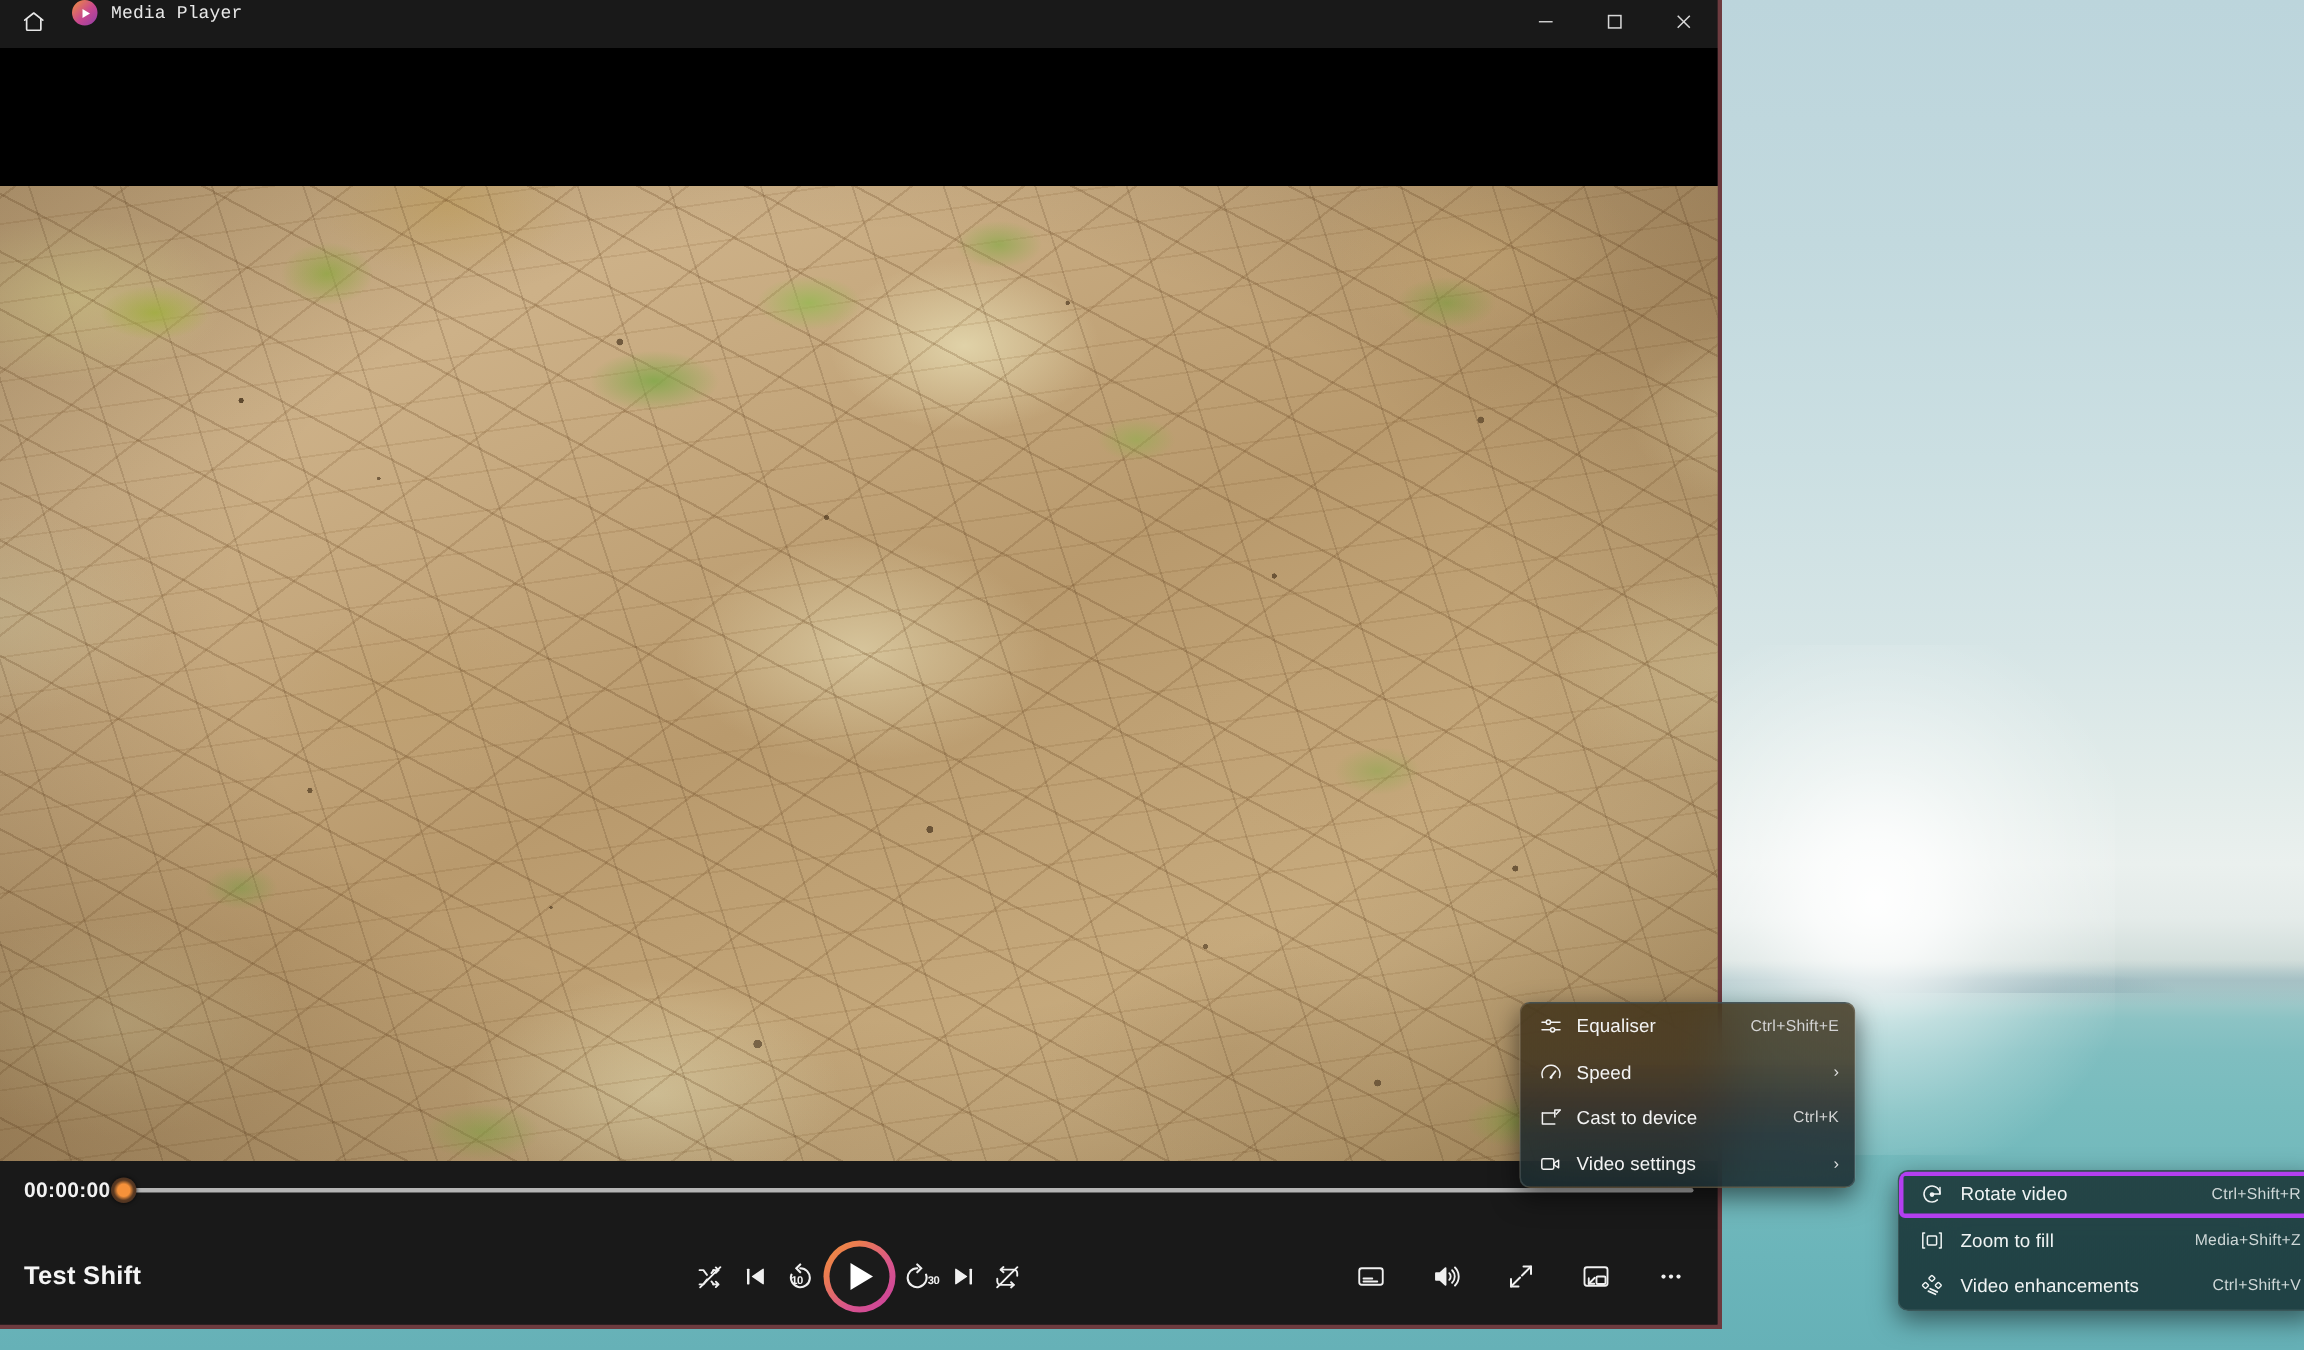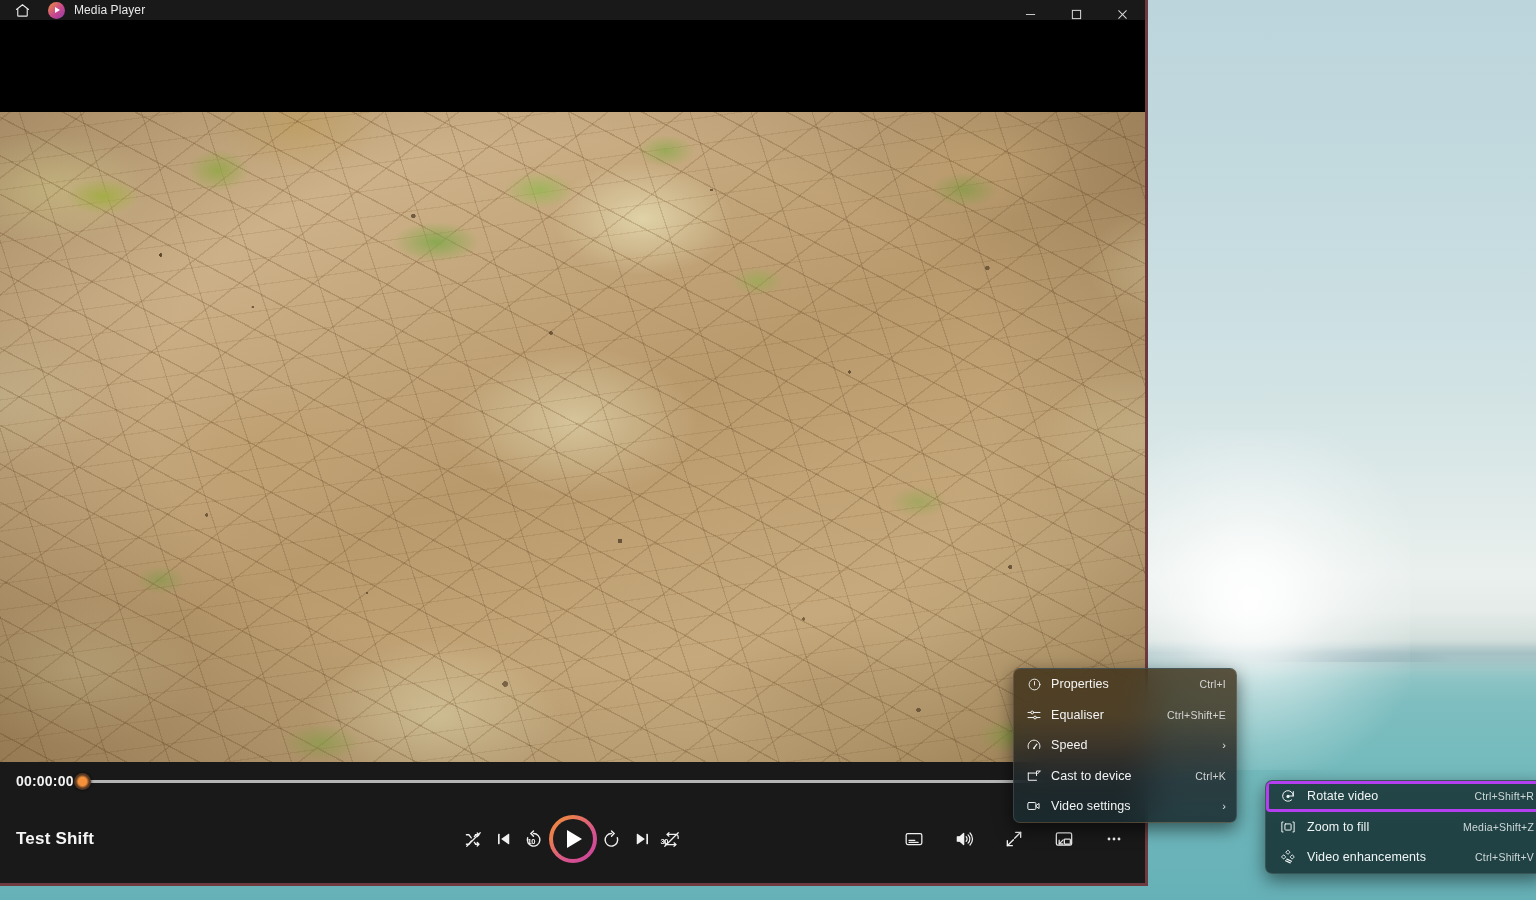--- a/index.html
+++ b/index.html
@@ -60,23 +60,23 @@
     width: 1148px; height: 886px;
     background: #191919;
     border-right: 3px solid #6d3b3f;
     border-bottom: 3px solid #6d3b3f;
     overflow: hidden;
   }
 
   
   #titlebar {
     position: relative;
-    height: 20px;
+    height: 32px;
     background: #191919;
-    display: flex; align-items: center;
+    display: flex; align-items: flex-start; font-family: Liberation Mono, monospace;
   }
   .home-btn {
     width: 44px; height: 28px;
     display: flex; align-items: center; justify-content: center;
   }
   .app-brand {
     display: flex; align-items: center; gap: 9px;
     margin-left: 4px;
   }
   .app-logo {
@@ -423,21 +423,21 @@
 
         <div class="playbtn">
           <span class="tri"></span>
         </div>
 
         <div class="ctl" style="position:relative;">
           <svg width="21" height="21" viewBox="0 0 24 24" fill="none" stroke="#f0f0f0" stroke-width="1.6" stroke-linecap="round">
             <path d="M12 5.2A7.2 7.2 0 1 0 18.7 10"></path>
             <path d="M12 2.2 15 5.2l-3 3"></path>
           </svg>
-          <span class="skip-num" style="top:13px;left:22px;margin-left:42px;">30</span>
+          <span class="skip-num" style="top:13px;left:22px;">30</span>
         </div>
 
         <div class="ctl">
           <svg width="18" height="18" viewBox="0 0 24 24" fill="#f0f0f0">
             <path d="M5 5.6v12.8a.6.6 0 0 0 .95.49l9.45-6.4a.6.6 0 0 0 0-.98L5.95 5.11A.6.6 0 0 0 5 5.6z"></path>
             <rect x="17.8" y="5" width="2.2" height="14" rx="0.6"></rect>
           </svg>
         </div>
 
         <div class="ctl">
@@ -490,30 +490,20 @@
               <circle cx="18" cy="12" r="1.7"></circle>
           </svg>
         </div>
       </div>
     </div>
   </div>
 </div>
 
 <div id="ctxmenu">
 
-  <div class="mi">
-    <span class="mic">
-      <svg width="15" height="15" viewBox="0 0 24 24" fill="none" stroke="#f2f2f2" stroke-width="1.5" stroke-linecap="round">
-        <circle cx="12" cy="12" r="8.6"></circle>
-          <path d="M12 7.4v5.4"></path>
-      </svg>
-    </span>
-    <span class="mil">Properties</span>
-    <span class="mik">Ctrl+I</span>
-  </div>
 
   <div class="mi">
     <span class="mic">
       <svg width="16" height="16" viewBox="0 0 24 24" fill="none" stroke="#f2f2f2" stroke-width="1.5" stroke-linecap="round">
         <path d="M3 8.2h4.2M11.6 8.2H21"></path>
           <circle cx="9.4" cy="8.2" r="2.1"></circle>
         <path d="M3 15.8h8.4M15.8 15.8H21"></path>
           <circle cx="13.6" cy="15.8" r="2.1"></circle>
       </svg>
     </span>

